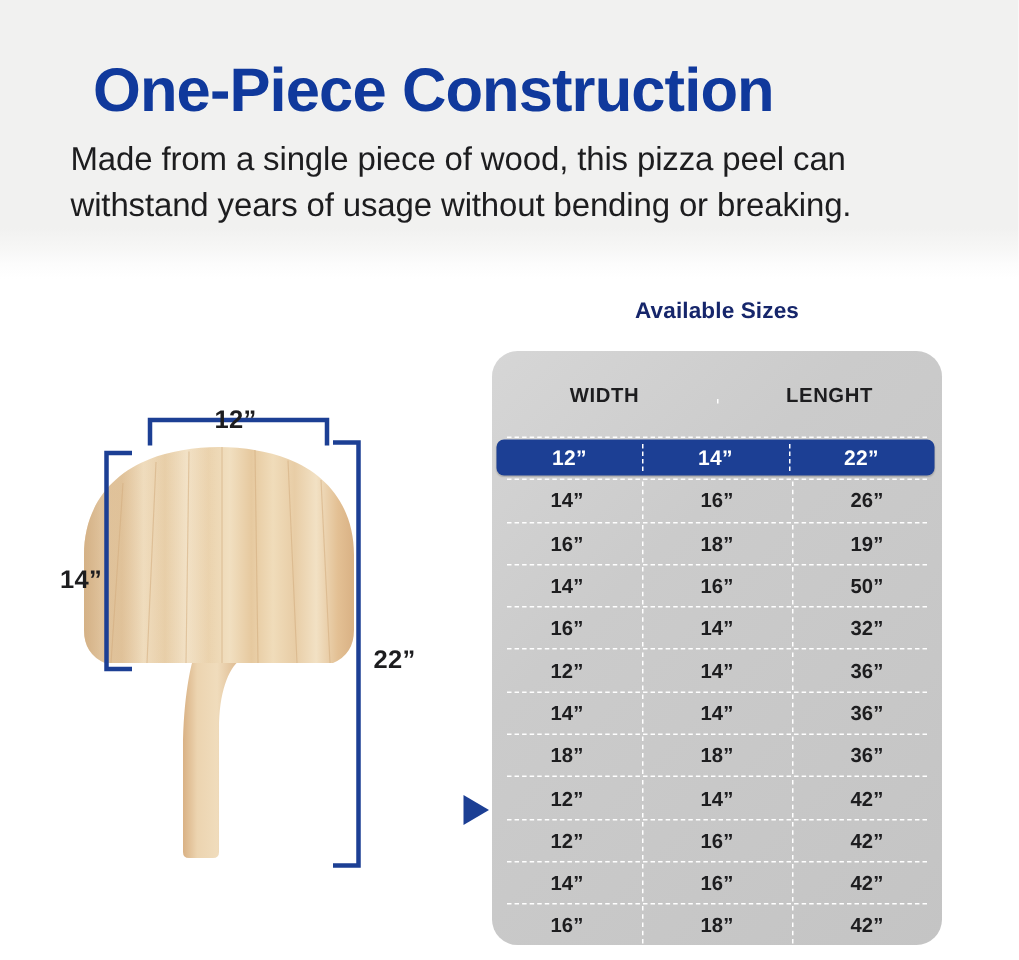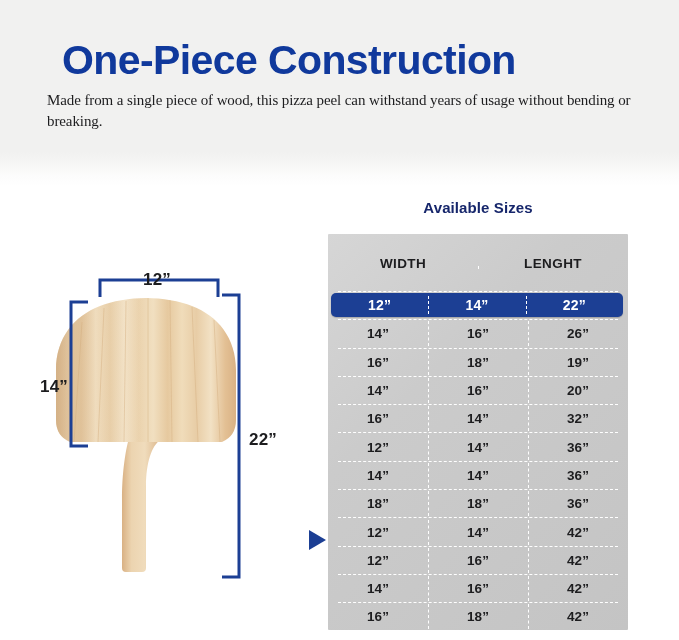--- a/index.html
+++ b/index.html
@@ -44,26 +44,25 @@
     letter-spacing: -0.6px;
     color: #10399c;
     line-height: 1.0;
     white-space: nowrap;
   }
   .subline {
     position: absolute;
     left: 47px;
     top: 90px;
     width: 600px;
-    font-size: 15px;
+    font-size: 22px;
     font-weight: 400;
     color: #1d1d1f;
     line-height: 1.42;
     letter-spacing: -0.1px;
-    font-family: Liberation Serif, serif;
   }
 
   
   .product-area {
     position: absolute;
     left: 0;
     top: 250px;
     width: 310px;
     height: 370px;
   }
@@ -96,21 +95,21 @@
     letter-spacing: 0.1px;
   }
 
   .table-card {
     position: absolute;
     left: 328px;
     top: 234px;
     width: 300px;
     height: 396px;
     background: linear-gradient(135deg, #d6d6d6 0%, #cbcbcb 35%, #c4c4c4 100%);
-    border-radius: 1px;
+    border-radius: 17px;
     box-sizing: border-box;
   }
 
   .row {
     position: relative;
     display: flex;
     align-items: center;
     height: 27.3px;
     box-sizing: border-box;
   }
@@ -322,21 +321,21 @@
     <div class="row">
       <div class="cell">16”</div>
       <div class="cell">18”</div>
       <div class="cell">19”</div>
     </div>
     <div class="rowsep"></div>
 
     <div class="row">
       <div class="cell">14”</div>
       <div class="cell">16”</div>
-      <div class="cell">20”</div>
+      <div class="cell">50”</div>
     </div>
     <div class="rowsep"></div>
 
     <div class="row">
       <div class="cell">16”</div>
       <div class="cell">14”</div>
       <div class="cell">32”</div>
     </div>
     <div class="rowsep"></div>
 

